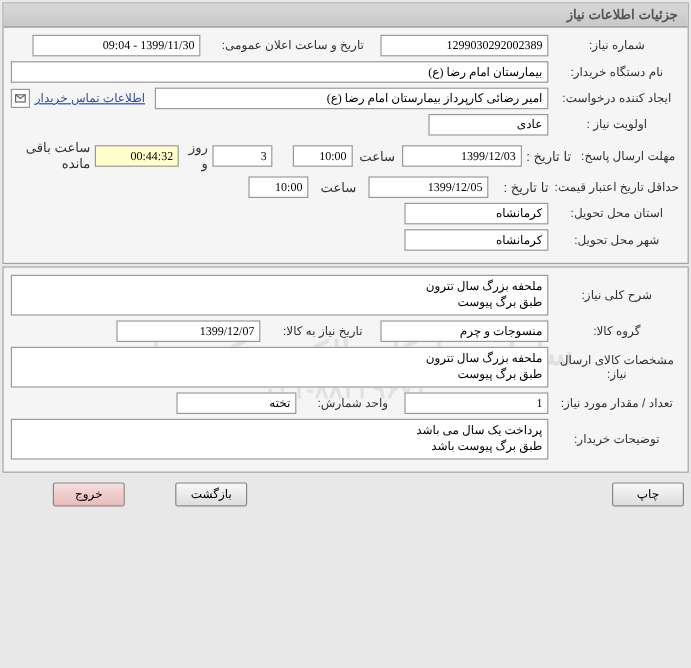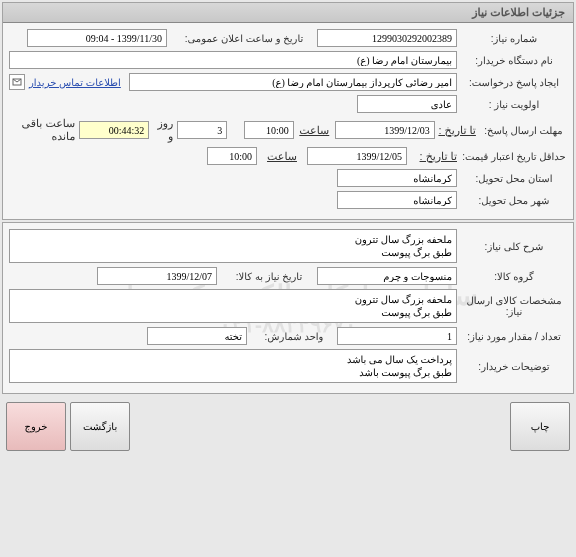--- a/index.html
+++ b/index.html
@@ -47,21 +47,21 @@
   position: relative;
   z-index: 1;
 }
 .label {
   width: 110px;
   text-align: center;
   padding-left: 4px;
   font-size: 10px;
   color: #333;
 }
-.label-xs { width: 50px; text-decoration: underline; }
+.label-xs { width: 50px; }
 input[type="text"], .field {
   border: 1px solid #999;
   background: #fff;
   padding: 2px 4px;
   font-family: Tahoma;
   font-size: 10px;
   height: 18px;
   direction: rtl;
 }
 textarea.field {
@@ -100,26 +100,27 @@
 .button-bar {
   display: flex;
   justify-content: flex-start;
   gap: 4px;
   padding: 6px;
   background: #e8e8e8;
 }
 .btn {
   border: 1px solid #888;
   background: linear-gradient(to bottom, #f8f8f8, #ddd);
-  padding: 18px 12px;
+  padding: 3px 12px;
   font-family: Tahoma;
   font-size: 10px;
   cursor: pointer;
   border-radius: 2px;
   min-width: 60px;
+  margin-left: 38px;
 }
 .btn.exit {
   background: linear-gradient(to bottom, #f8dddd, #e8bbbb);
 }
 .spacer { flex: 1; }
 </style>
 </head>
 <body>
 
 <div class="panel">
@@ -132,21 +133,21 @@
       <span class="label" style="width:150px">تاریخ و ساعت اعلان عمومی:</span>
       <input class="field w-140" readonly="" value="1399/11/30 - 09:04" style="">
     </div>
 
     <div class="row">
       <span class="label">نام دستگاه خریدار:</span>
       <input class="field w-flex" readonly="" value="بیمارستان امام رضا (ع)" style="">
     </div>
 
     <div class="row">
-      <span class="label">ایجاد پاسخ درخواست:</span>
+      <span class="label">ایجاد کننده درخواست:</span>
       <input class="field w-flex" readonly="" value="امیر رضائی کارپرداز بیمارستان امام رضا (ع)" style="">
       <span class="link">اطلاعات تماس خریدار</span>
       <span class="icon-box">
         <svg width="10" height="10" viewBox="0 0 10 10">
             <rect x="1" y="2" width="8" height="6" fill="none" stroke="#666" stroke-width="1"></rect>
             <path d="M1 2 L5 5 L9 2" fill="none" stroke="#666"></path>
           </svg>
       </span>
     </div>
 

